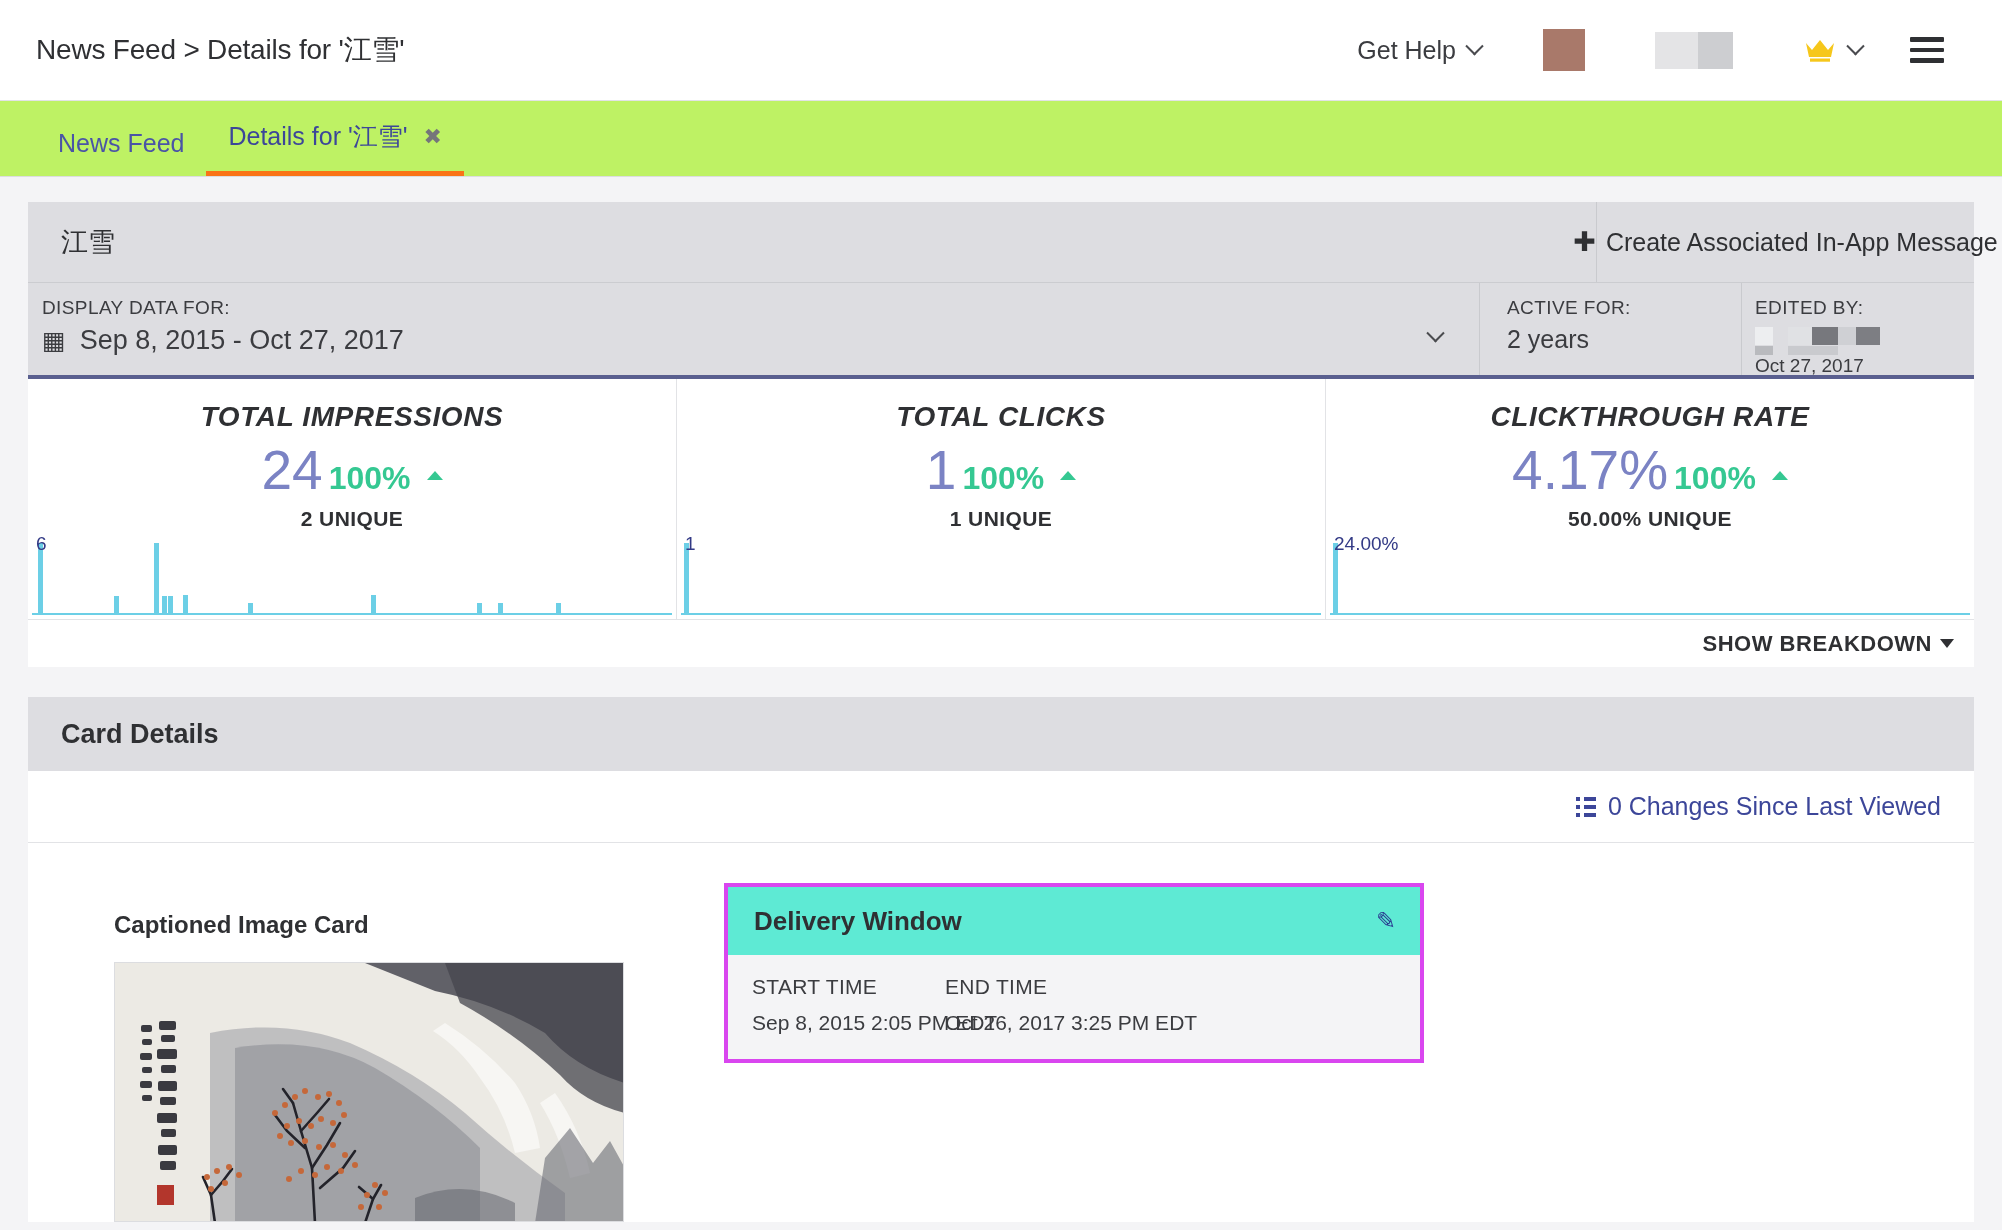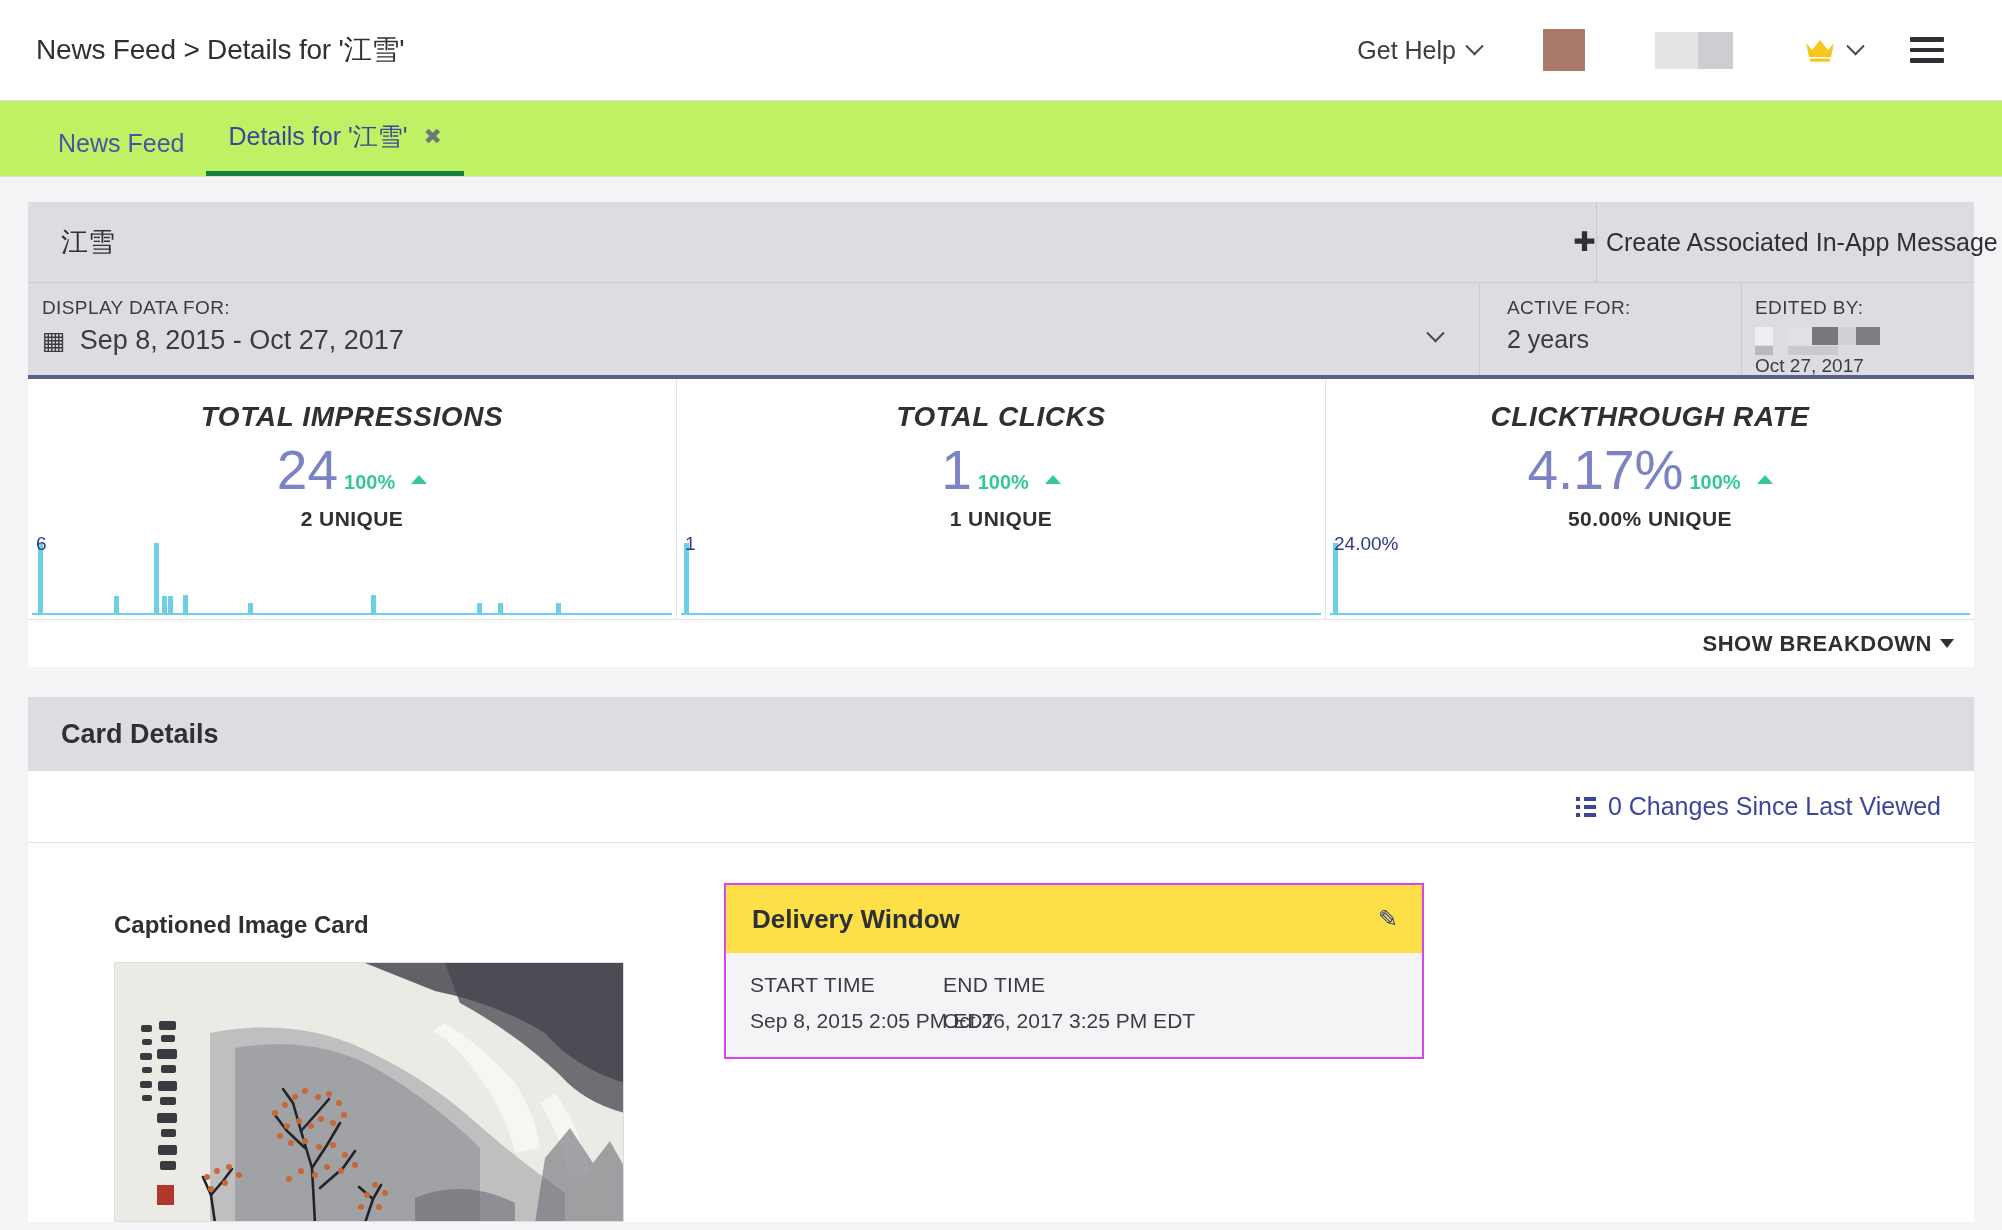--- a/index.html
+++ b/index.html
@@ -82,21 +82,21 @@
   .tab {
     font-size: 25px;
     color: #4a54a6;
     padding: 0 22px 18px 22px;
     position: relative;
     white-space: nowrap;
     display: flex;
     align-items: center;
     gap: 16px;
   }
-  .tab.active { border-bottom: 5px solid #15803d; color: #3c4699; }
+  .tab.active { border-bottom: 5px solid #f97316; color: #3c4699; }
   .tab-close { color: #75767a; font-size: 22px; font-weight: 700; }
 
   
   .page {
     background: #f4f4f6;
     padding: 25px 28px 0 28px;
     height: calc(1230px - 101px - 76px);
     overflow: hidden;
   }
 
@@ -195,21 +195,21 @@
     color: #2f3033;
     font-style: italic;
   }
   .metric-row {
     display: flex;
     align-items: baseline;
     gap: 6px;
     margin-top: 10px;
   }
   .metric-value { font-size: 55px; color: #7b83c4; font-weight: 300; line-height: 1; }
-  .metric-delta { font-size: 20px; font-weight: 700; color: #35c892; display: flex; align-items: center; gap: 16px; }
+  .metric-delta { font-size: 32px; font-weight: 700; color: #35c892; display: flex; align-items: center; gap: 16px; }
   .caret-up {
     width: 0; height: 0;
     border-left: 8px solid transparent;
     border-right: 8px solid transparent;
     border-bottom: 9px solid #35c892;
     position: relative; top: -3px;
   }
   .metric-sub {
     font-size: 21px;
     font-weight: 700;
@@ -309,21 +309,21 @@
     font-size: 24px; font-weight: 700; color: #2f3033; margin-bottom: 23px; margin-top: 28px;
   }
   .card-img {
     width: 510px; height: 260px;
     border: 1px solid #dcdde0;
     overflow: hidden;
     position: relative;
     background: #ece9e2;
   }
   .cd-right { width: 700px; }
-  .dw-box { border: 2px solid #d946ef; background: #fde047; }
+  .dw-box { border: 4px solid #d946ef; background: #5eead4; }
   .dw-head {
     height: 68px; display: flex; align-items: center;
     padding: 0 24px 0 26px;
     font-size: 26px; font-weight: 700; color: #2f3033;
   }
   .pencil { margin-left: auto; color: #2a3a90; font-size: 24px; }
   .dw-table { background: #f4f4f6; padding: 20px 0 24px 24px; }
   .dw-cols { display: flex; gap: 0; }
   .dw-col-st { width: 193px; }
   .dw-col-et { width: 300px; }

